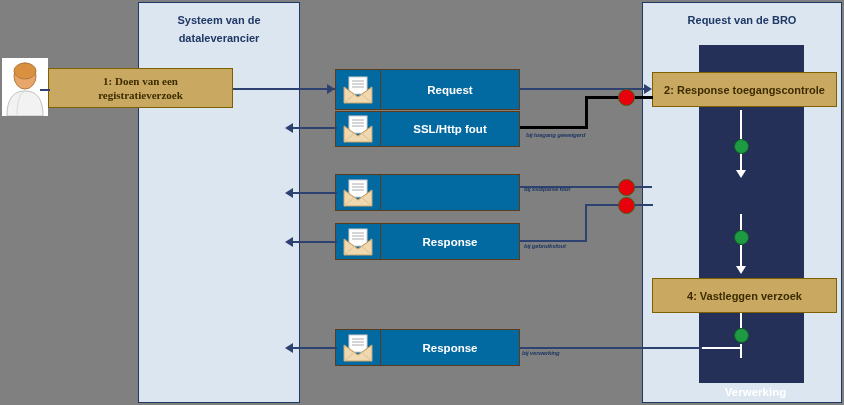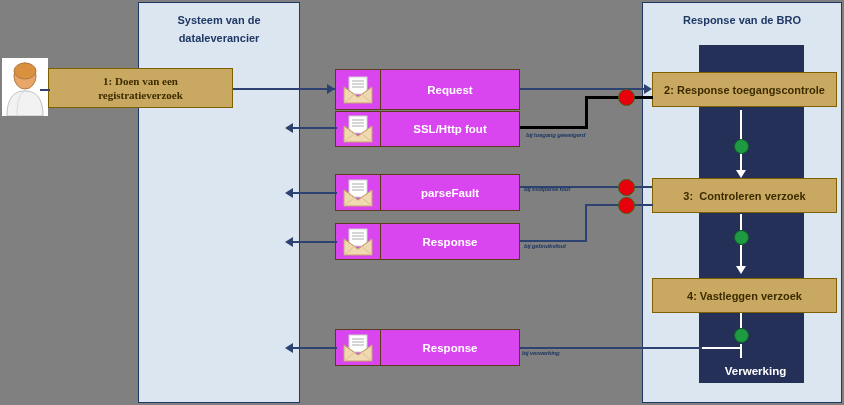--- a/index.html
+++ b/index.html
@@ -52,21 +52,21 @@
     justify-content:center;
     text-align:center;
     line-height:14px;
     white-space:pre;
   }
   .proc.two-line{white-space:pre-line;font-family:Liberation Serif, serif;}
 
   
   .msg{
     position:absolute;
-    background:#d946ef;
+    background:#0369a1;
     border:1px solid #5d3a18;
     box-sizing:border-box;
     display:flex;
     align-items:stretch;
   }
   .msg-icon{
     width:44px;
     flex:0 0 44px;
     border-right:1px solid #5d3a18;
     display:flex;
@@ -145,26 +145,26 @@
 <body>
 
 <div id="canvas">
 
   <div class="lane" style="left:138px;top:2px;width:162px;height:401px;">
     <div class="lane-title" style="top:8px;white-space:pre-line;">Systeem van de
 dataleverancier</div>
   </div>
 
   <div class="lane" style="left:642px;top:2px;width:200px;height:401px;">
-    <div class="lane-title" style="top:8px;white-space:pre-line;">Response van de BRO</div>
+    <div class="lane-title" style="top:8px;white-space:pre-line;">Request van de BRO</div>
   </div>
 
   <div class="verwerking" style="left:699px;top:45px;width:105px;height:338px;">
   </div>
-  <div class="verwerking-label" style="left:699px;top:365px;width:113px;">Verwerking</div>
+  <div class="verwerking-label" style="left:699px;top:386px;width:113px;">Verwerking</div>
 
   <div class="ln ln-v ln-white" style="left:740px;top:110px;width:2px;height:45px;"></div>
   <div class="arrow arrow-down-white" style="left:736px;top:170px;"></div>
   <div class="ln ln-v ln-white" style="left:740px;top:155px;width:2px;height:16px;"></div>
 
   <div class="ln ln-v ln-white" style="left:740px;top:214px;width:2px;height:16px;"></div>
   <div class="ln ln-v ln-white" style="left:740px;top:245px;width:2px;height:22px;"></div>
   <div class="arrow arrow-down-white" style="left:736px;top:266px;"></div>
 
   <div class="ln ln-v ln-white" style="left:740px;top:312px;width:2px;height:16px;"></div>
@@ -244,33 +244,29 @@
       <svg width="30" height="28" viewBox="0 0 30 28">
         <rect x="6" y="1" width="18" height="17" fill="#ffffff" stroke="#cfcfcf" stroke-width="1"></rect>
         <line x1="9" y1="5" x2="21" y2="5" stroke="#b9b9b9" stroke-width="1.2"></line>
         <line x1="9" y1="8" x2="21" y2="8" stroke="#b9b9b9" stroke-width="1.2"></line>
         <line x1="9" y1="11" x2="21" y2="11" stroke="#b9b9b9" stroke-width="1.2"></line>
         <path d="M1 11 L15 21 L29 11 L29 27 L1 27 Z" fill="#f0d9b0" stroke="#c9a46a" stroke-width="1"></path>
         <path d="M1 11 L15 21 L29 11" fill="none" stroke="#c9a46a" stroke-width="1"></path>
         <path d="M1 27 L12 18 M29 27 L18 18" stroke="#dcbf92" stroke-width="1" fill="none"></path>
       </svg>
     </div>
-    <div class="msg-label">parseFault</div>
   </div>
 
   <div class="ln ln-h" style="left:292px;top:192px;width:45px;height:2px;"></div>
   <div class="arrow arrow-left" style="left:285px;top:188px;"></div>
 
   <div class="ln ln-h" style="left:520px;top:186px;width:132px;height:2px;"></div>
   <div class="dot dot-red" style="left:618px;top:179px;width:17px;height:17px;"></div>
   <div class="anno" style="left:524px;top:186px;">bij xsd/parse fout</div>
 
-  <div class="proc" style="left:652px;top:178px;width:185px;height:35px;">
-    <span>3:  Controleren verzoek</span>
-  </div>
 
   <div class="ln ln-h" style="left:585px;top:204px;width:68px;height:2px;"></div>
   <div class="ln ln-v" style="left:585px;top:204px;width:2px;height:37px;"></div>
   <div class="ln ln-h" style="left:520px;top:240px;width:67px;height:2px;"></div>
   <div class="dot dot-red" style="left:618px;top:197px;width:17px;height:17px;"></div>
   <div class="anno" style="left:524px;top:243px;">bij gebruiksfout</div>
 
   <div class="msg" style="left:335px;top:223px;width:185px;height:37px;">
     <div class="msg-icon">
       <svg width="30" height="28" viewBox="0 0 30 28">

